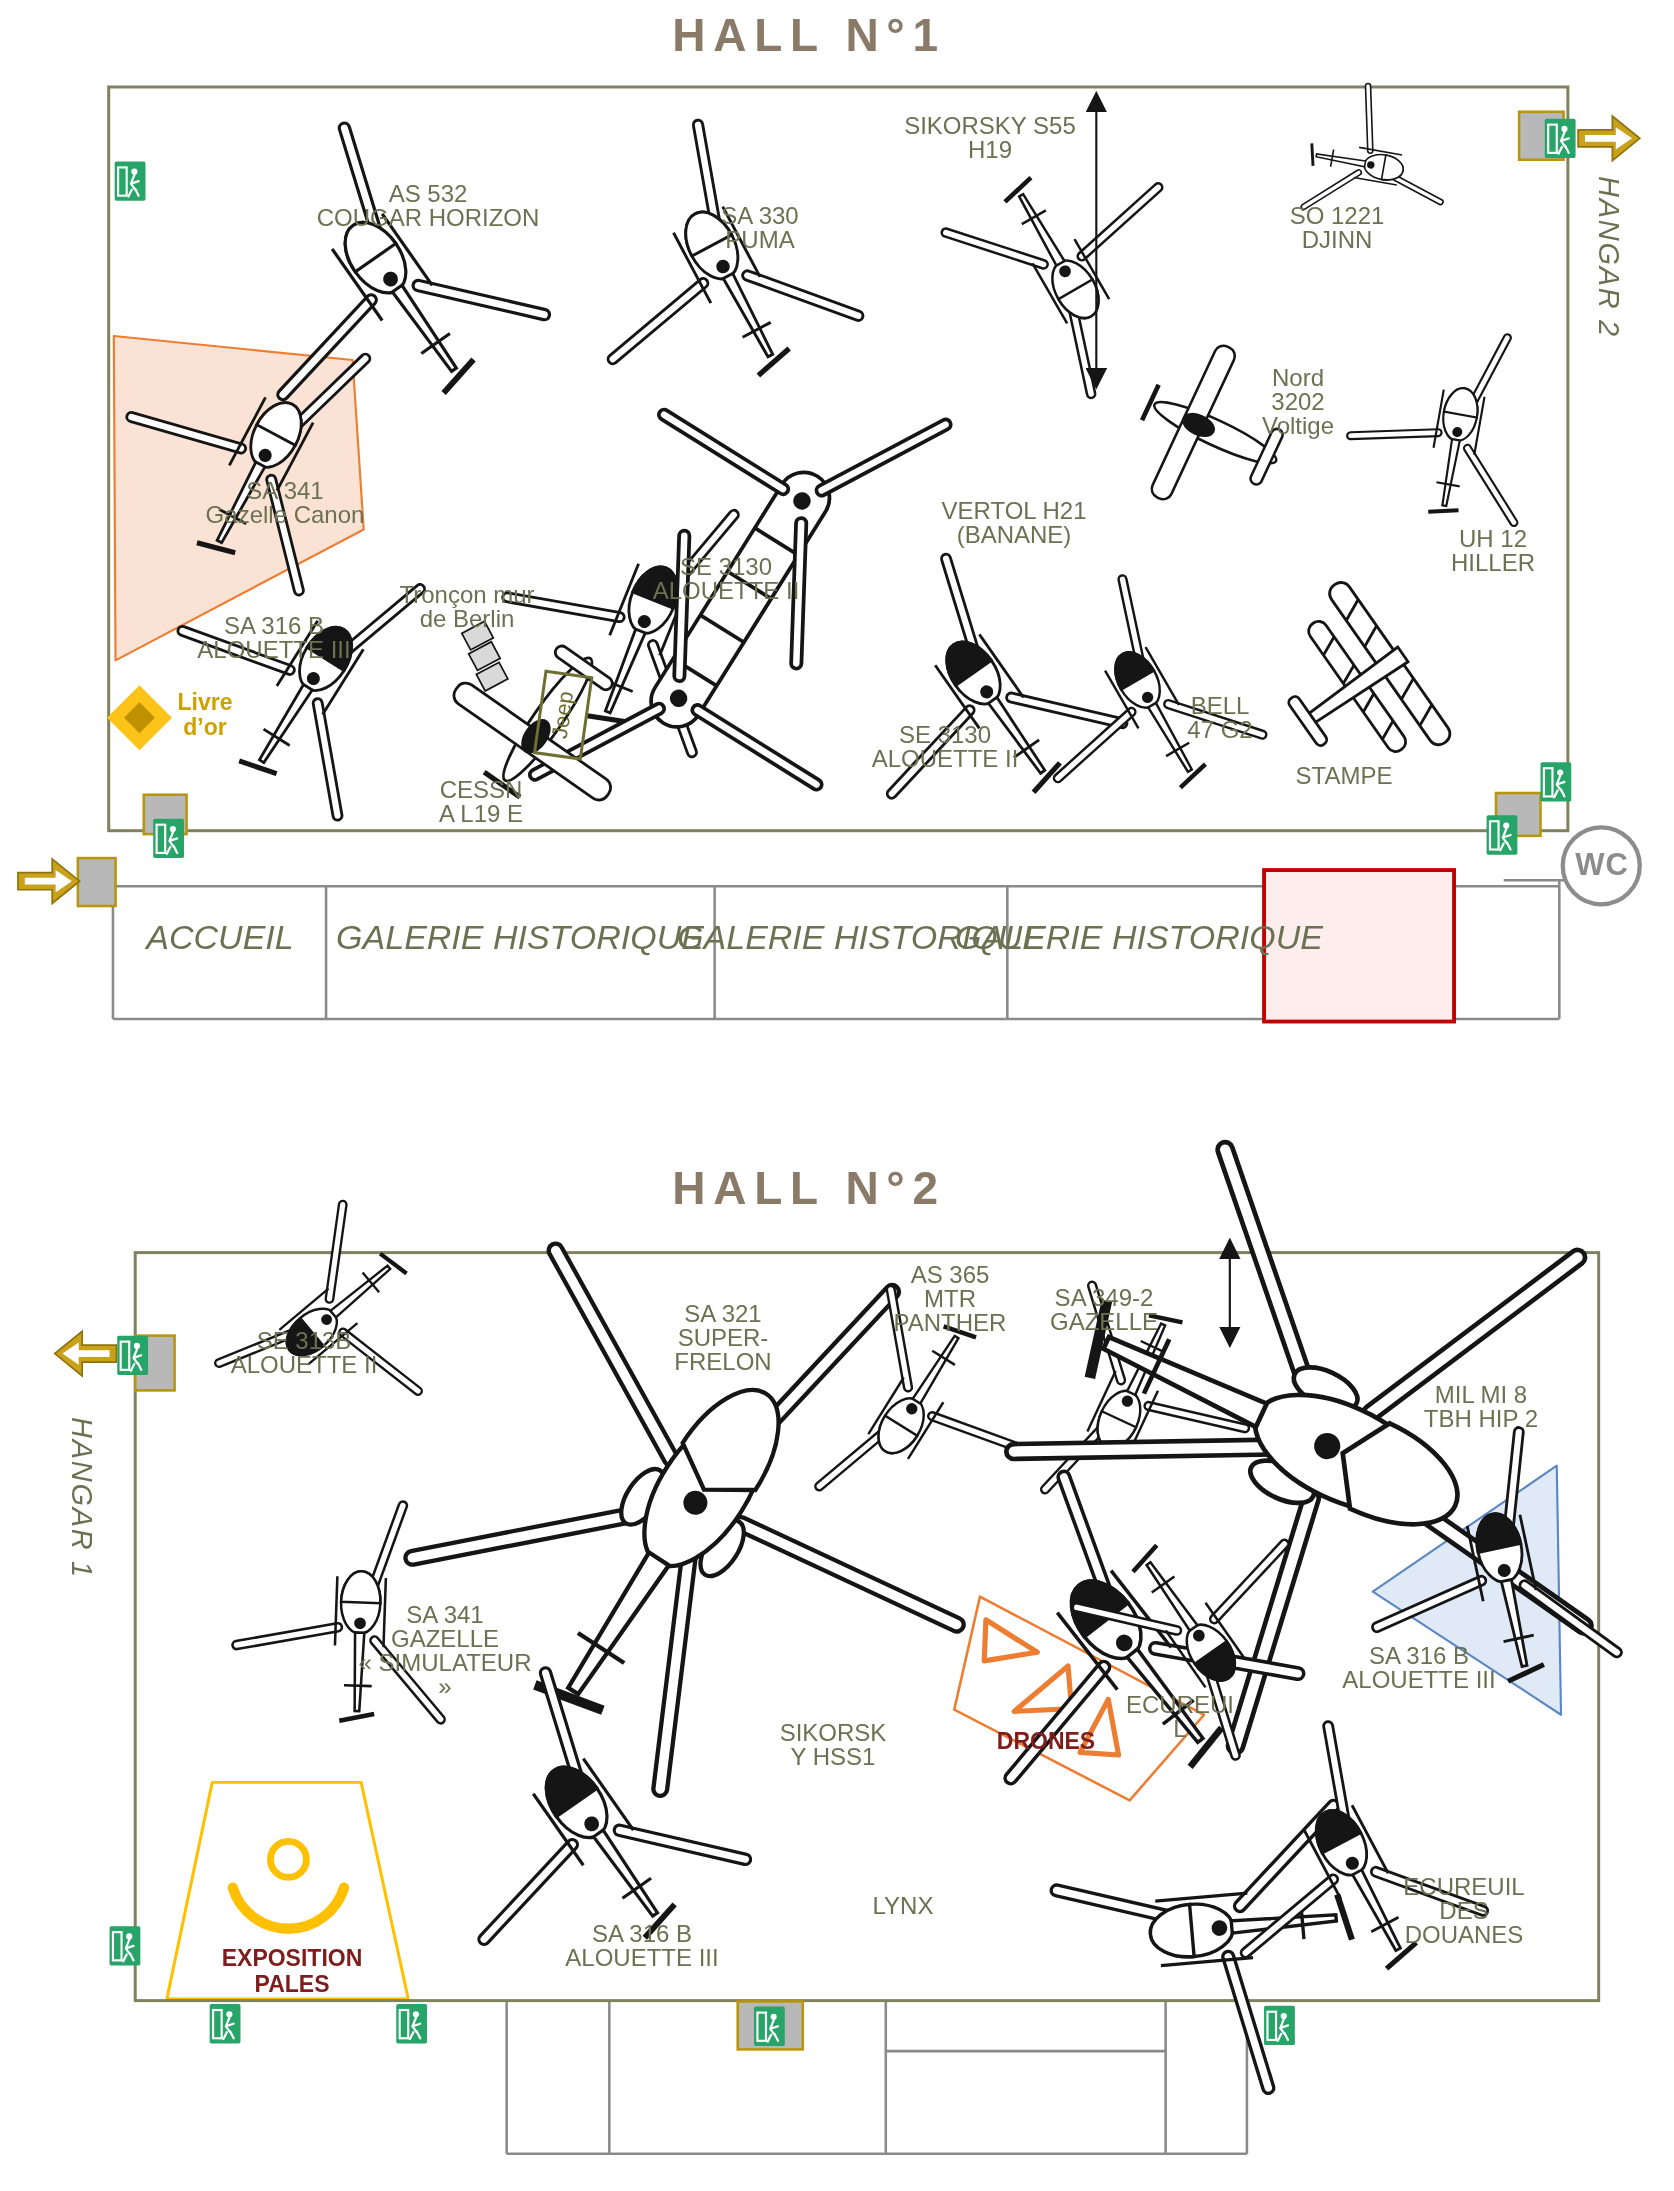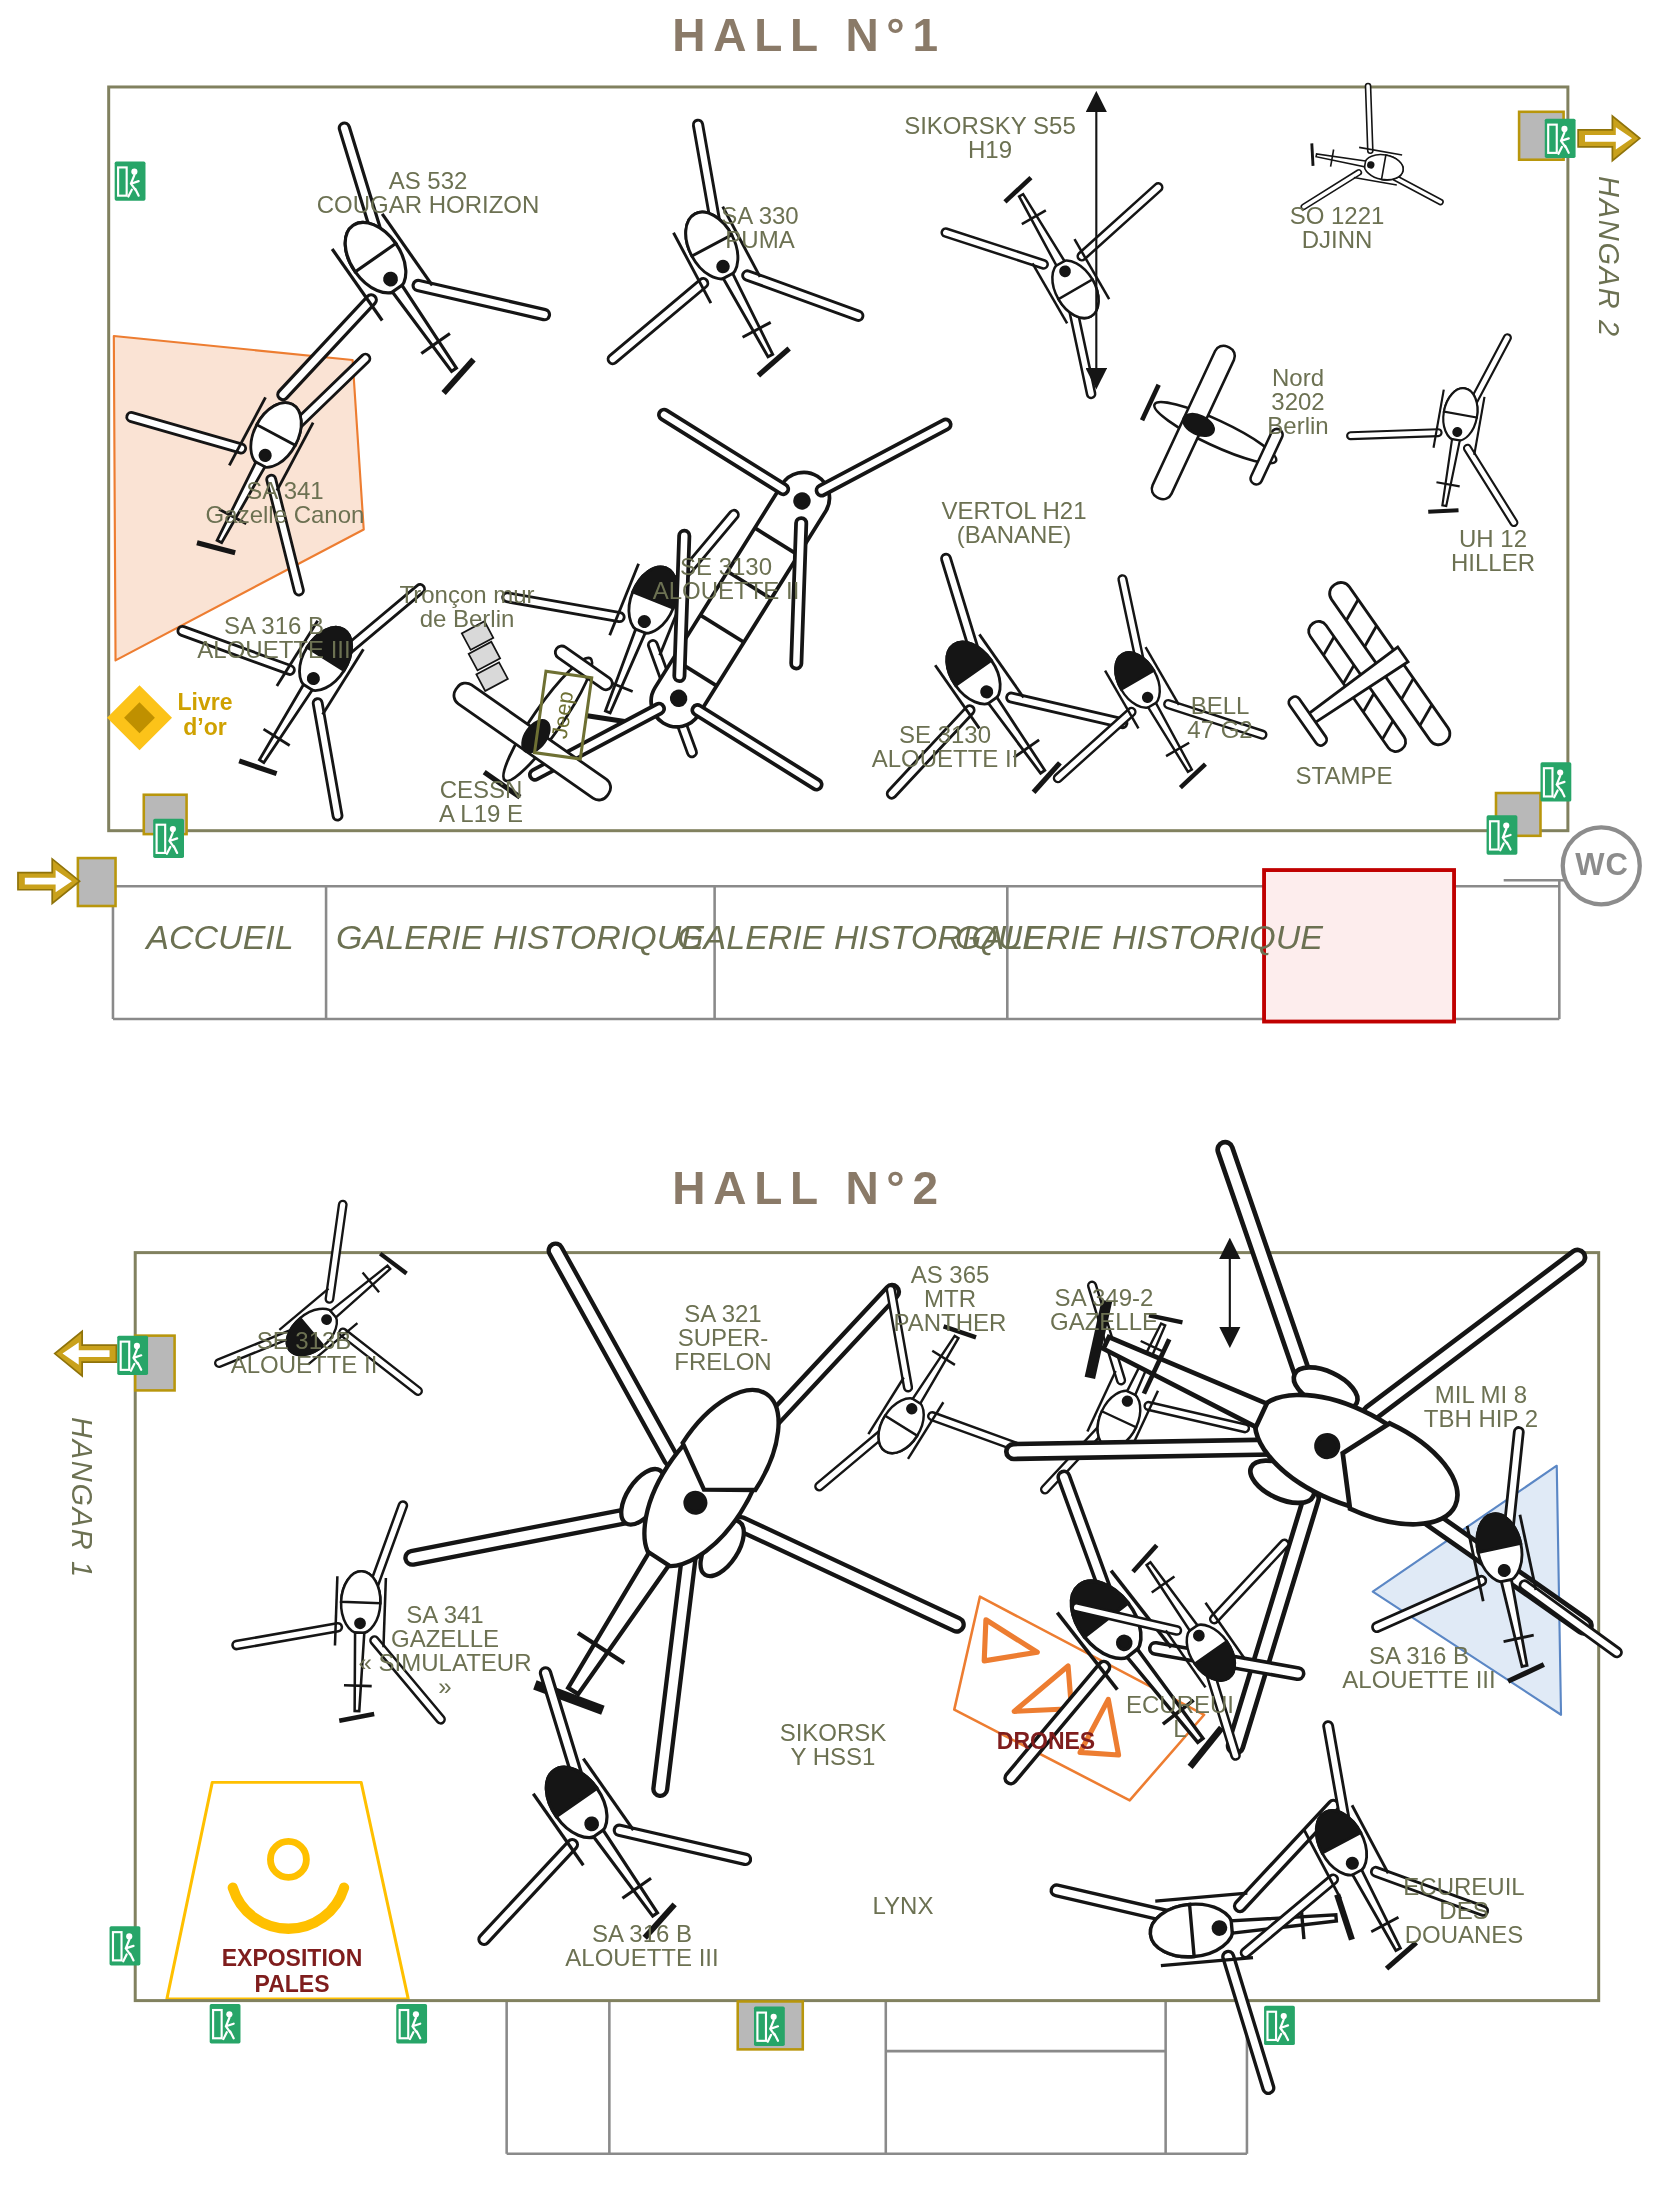--- a/index.html
+++ b/index.html
@@ -206,40 +206,40 @@
         <path d="M 272 2205 A 68 68 0 0 0 402 2205" fill="none" stroke="#ffc000" stroke-width="12" stroke-linecap="round"></path>
       </g>
   </svg>
   <div id="labels">
       <div class="lab title" style="left: 809px; top: 10.3px;">
         <div>HALL N°1</div>
       </div>
       <div class="lab title" style="left: 809px; top: 1163px;">
         <div>HALL N°2</div>
       </div>
-      <div class="lab lbl" style="left: 428px; top: 169px;">
+      <div class="lab lbl" style="left: 428px; top: 182px;">
         <div>AS 532</div>
         <div>COUGAR HORIZON</div>
       </div>
       <div class="lab lbl" style="left: 760px; top: 204px;">
         <div>SA 330</div>
         <div>PUMA</div>
       </div>
       <div class="lab lbl" style="left: 990px; top: 114px;">
         <div>SIKORSKY S55</div>
         <div>H19</div>
       </div>
       <div class="lab lbl" style="left: 1337px; top: 204px;">
         <div>SO 1221</div>
         <div>DJINN</div>
       </div>
       <div class="lab lbl" style="left: 1298px; top: 366px;">
         <div>Nord</div>
         <div>3202</div>
-        <div>Berlin</div>
+        <div>Voltige</div>
       </div>
       <div class="lab lbl" style="left: 1493px; top: 527px;">
         <div>UH 12</div>
         <div>HILLER</div>
       </div>
       <div class="lab lbl" style="left: 1014px; top: 499px;">
         <div>VERTOL H21</div>
         <div>(BANANE)</div>
       </div>
       <div class="lab lbl" style="left: 726px; top: 555px;">

